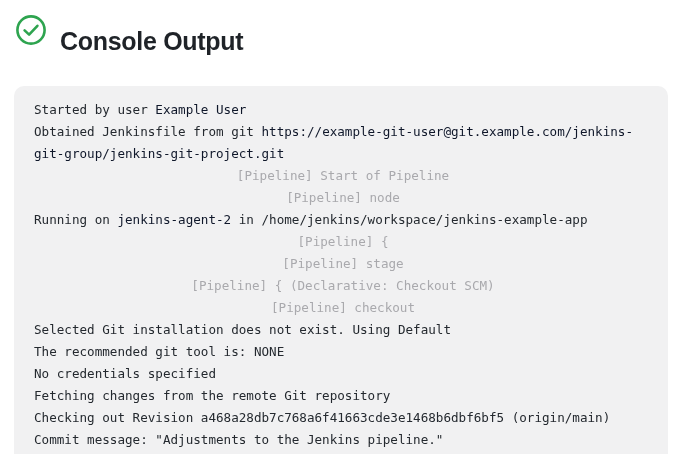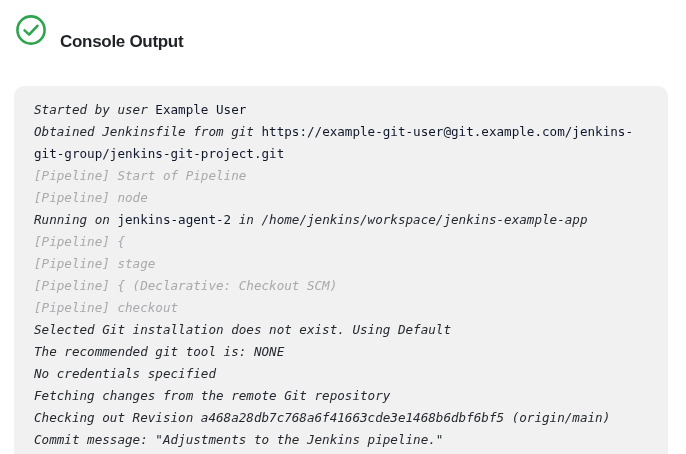--- a/index.html
+++ b/index.html
@@ -32,21 +32,21 @@
     box-sizing: border-box;
   }
   .status-icon {
     width: 34px;
     height: 34px;
     flex: 0 0 34px;
     display: block;
   }
   .page-title {
     font-family: "Liberation Sans", sans-serif;
-    font-size: 17px;
+    font-size: 25px;
     font-weight: bold;
     color: #1f2328;
     letter-spacing: -0.3px;
     line-height: 1;
     white-space: nowrap;
     margin-top: 22px;
   }
 
   
   .console-panel {
@@ -67,27 +67,27 @@
     line-height: 22px;
     color: #24292f;
     white-space: pre-wrap;
     word-break: break-word;
   }
   .log-line {
     min-height: 22px;
   }
   .log-line.muted {
     color: #a9a9ad;
+    text-align: center;
   }
   .tok-link {
     color: #0f172a;
   }
   .tok-plain {
     color: #24292f;
-    font-style: italic;
   }
 </style>
 </head>
 <body>
 
 <div class="page">
 
   <div class="header">
     <span class="status-icon">
       <svg viewBox="0 0 34 34" width="34" height="34" aria-hidden="true">

